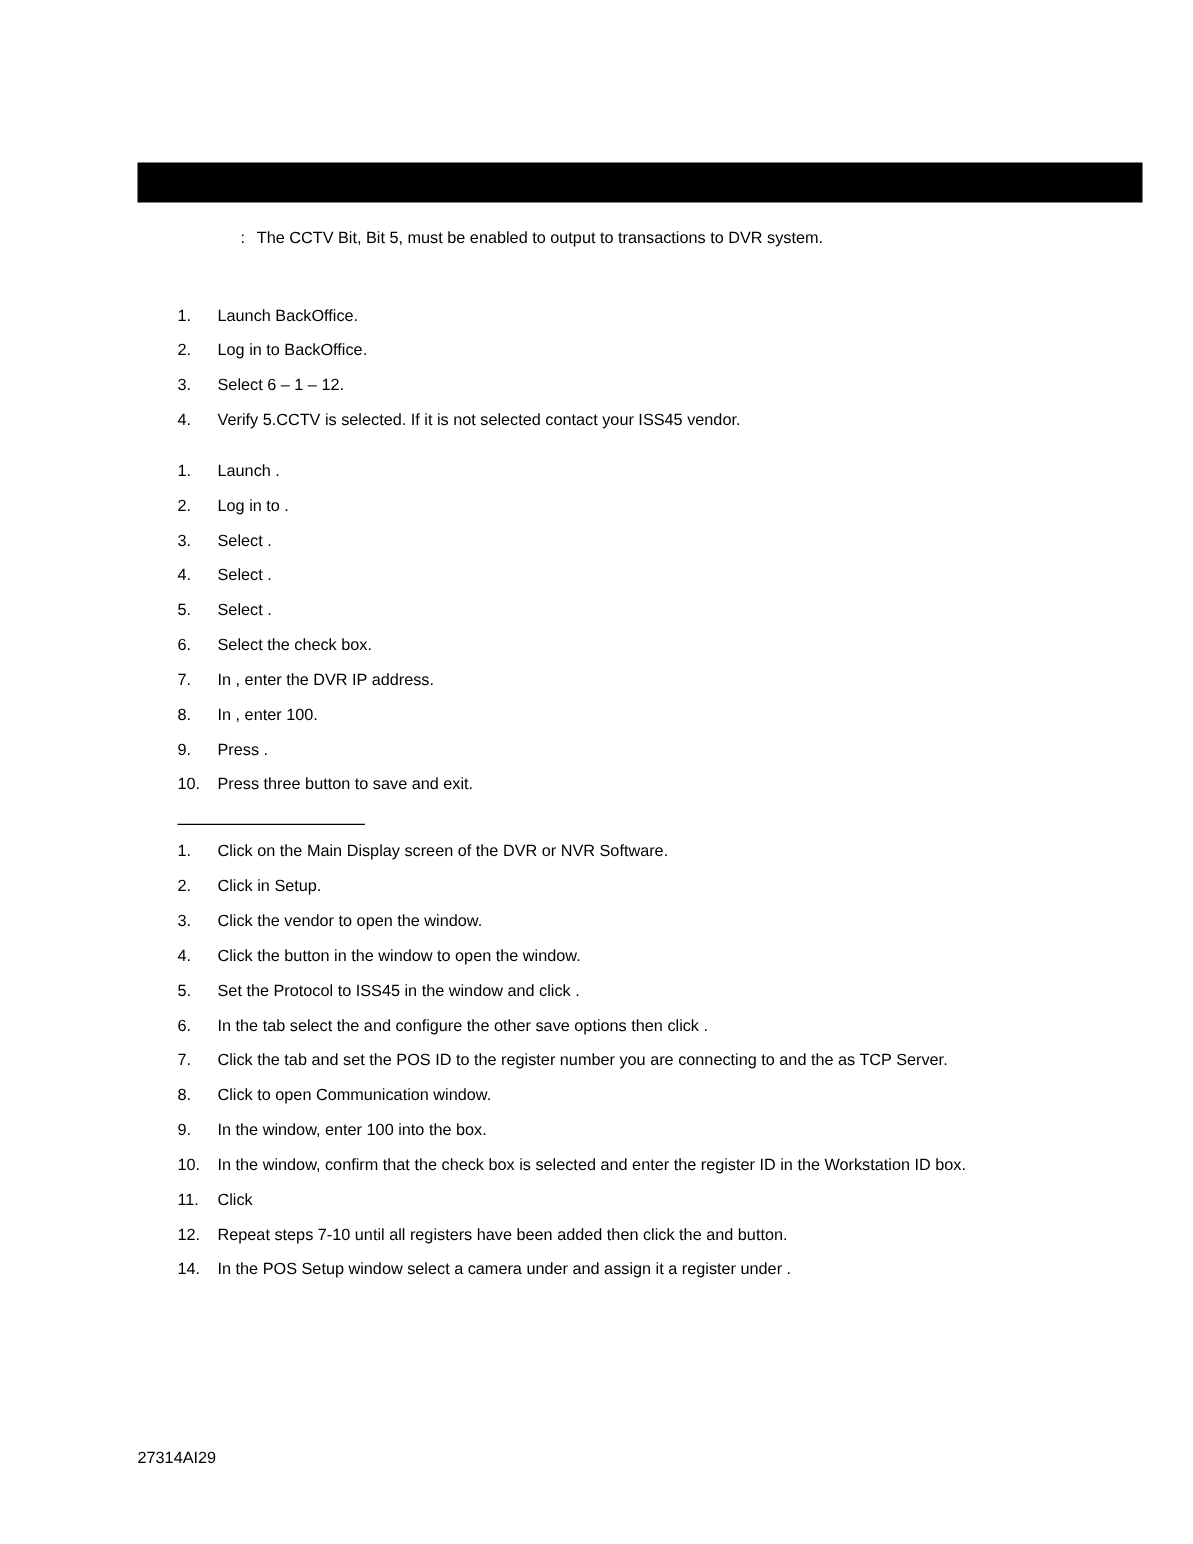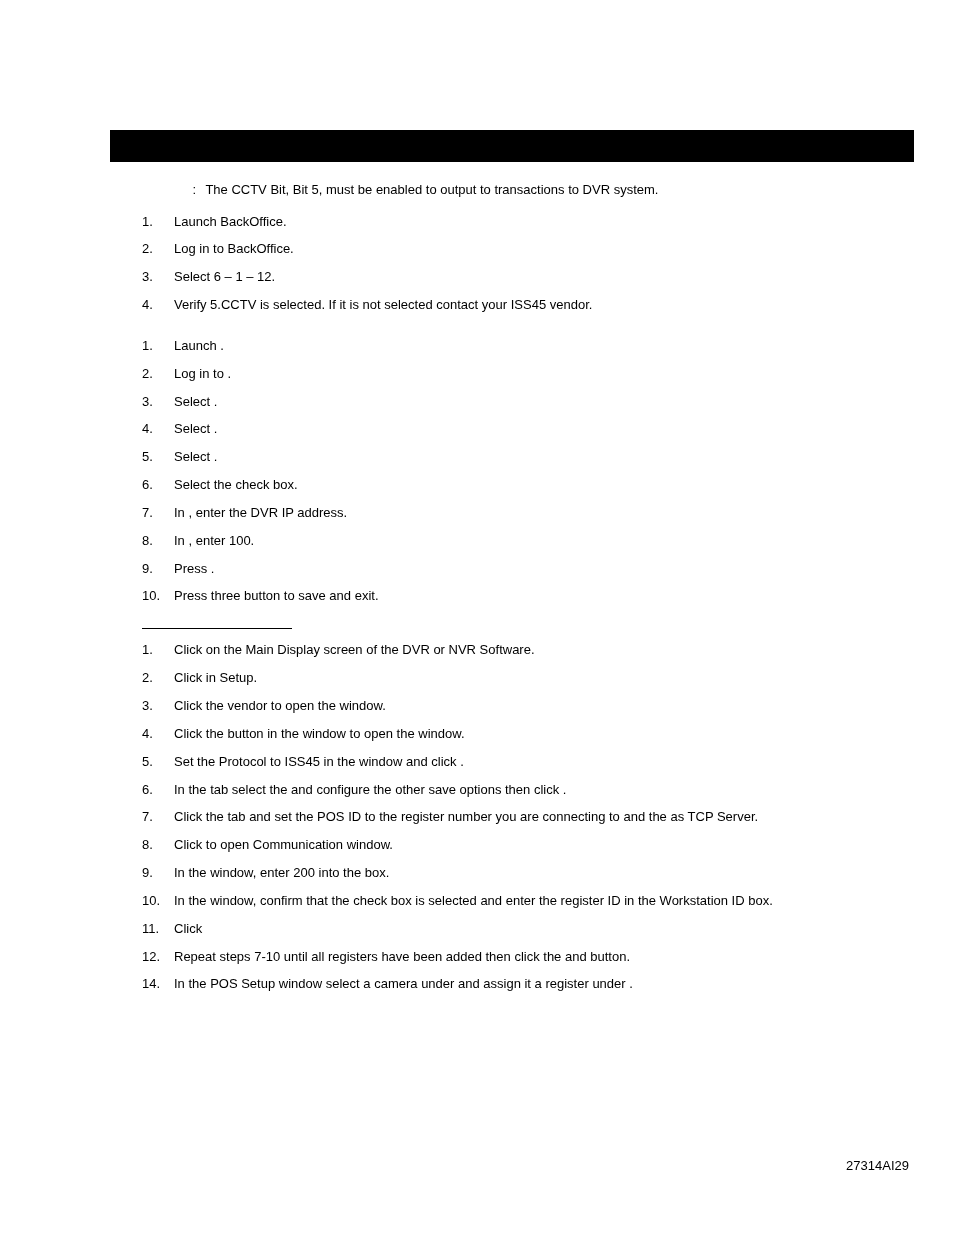--- a/index.html
+++ b/index.html
@@ -15,21 +15,21 @@
   }
   .black-bar {
     background: #000;
     height: 32px;
     margin-bottom: 18px;
     margin-left: 0;
     margin-right: -20px;
   }
   .note-line {
     margin-left: 64px;
-    margin-bottom: 13px;
+    margin-bottom: 44px;
     line-height: 1.5;
   }
   .note-line .colon {
     display: inline-block;
     width: 28px;
     text-align: right;
     padding-right: 6px;
   }
   .section {
     margin-left: 32px;
@@ -55,21 +55,21 @@
     margin-left: 32px;
     margin-bottom: 12px;
     margin-top: 8px;
   }
   .footer {
     position: absolute;
     left: 110px;
     right: 45px;
     bottom: 62px;
     display: flex;
-    justify-content: flex-end;
+    justify-content: flex-start;
     font-size: 13px;
   }
 </style>
 </head>
 <body>
 
 <div class="black-bar"></div>
 
 <div class="note-line">
   <span class="colon">:</span>
@@ -168,21 +168,21 @@
   <div class="step">
       <span class="num">7.</span>
       <span class="body">Click the                              tab and set the POS ID to the register number you are connecting to and the            as TCP Server.</span>
     </div>
   <div class="step">
       <span class="num">8.</span>
       <span class="body">Click          to open                    Communication window.</span>
     </div>
   <div class="step">
       <span class="num">9.</span>
-      <span class="body">In the                                               window, enter 200 into the                    box.</span>
+      <span class="body">In the                                               window, enter 100 into the                    box.</span>
     </div>
   <div class="step">
       <span class="num">10.</span>
       <span class="body">In the                                               window, confirm that the                                      check box is selected and enter the register ID in the Workstation ID box.</span>
     </div>
   <div class="step">
       <span class="num">11.</span>
       <span class="body">Click</span>
     </div>
   <div class="step">

